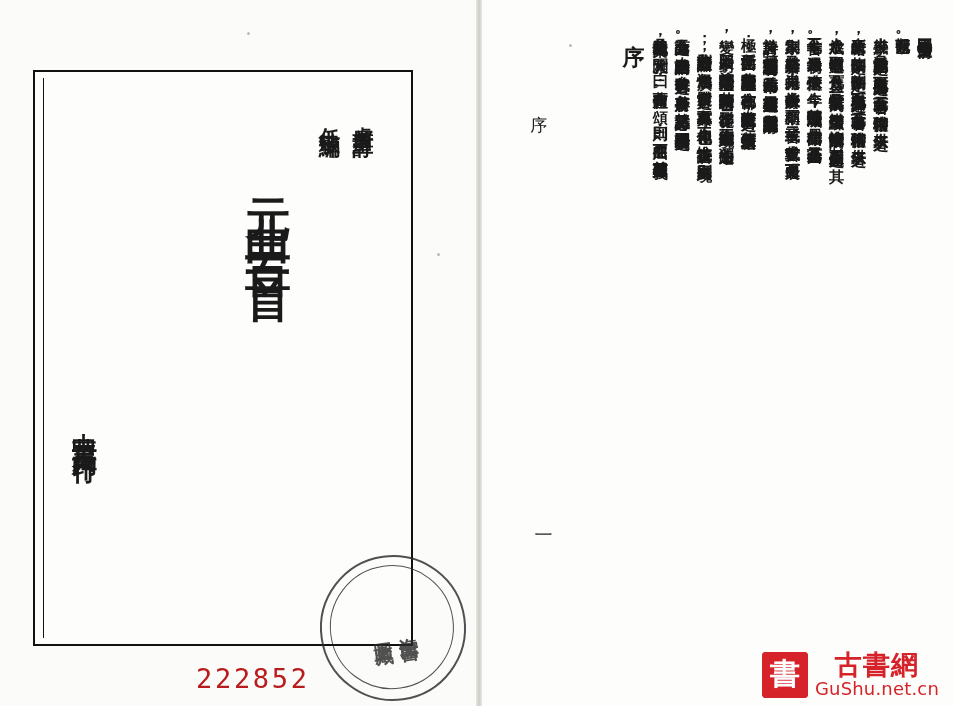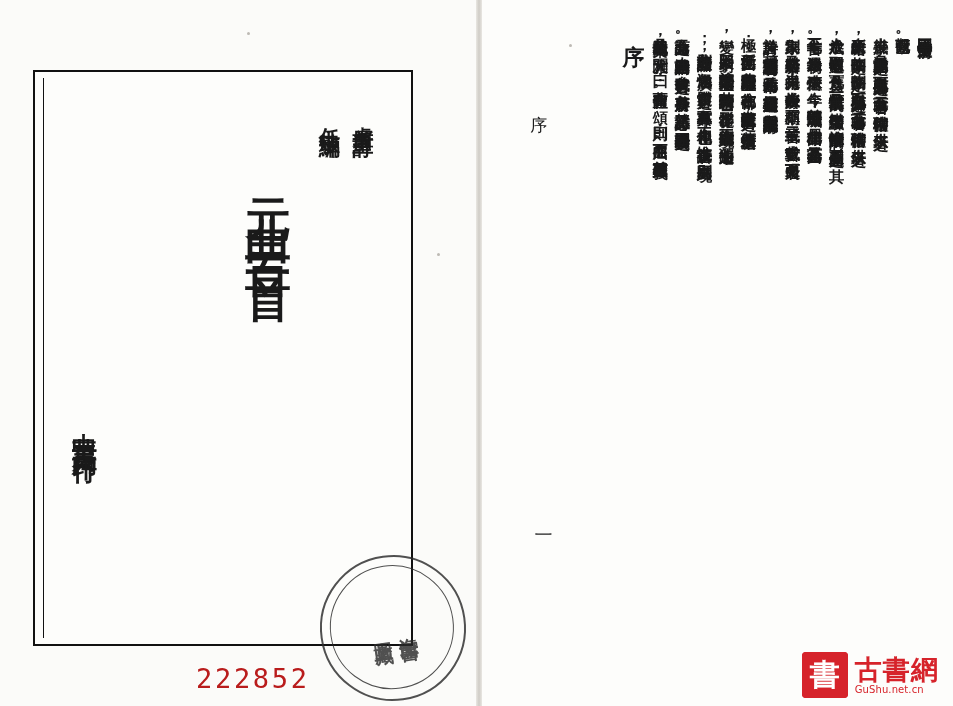--- a/index.html
+++ b/index.html
@@ -189,31 +189,31 @@
     left: 0; top: 0;
     width: 46px; height: 46px;
     display: flex;
     align-items: center;
     justify-content: center;
     color: #ffffff;
     font-size: 30px;
     font-weight: 700;
     font-family: "DejaVu Serif", serif;
   }
-  .wm-right { display: flex; flex-direction: column; gap: 2px; }
+  .wm-right { display: flex; flex-direction: column; gap: 2px; align-items: center; }
   .wm-name {
     color: #d6232a;
     font-size: 27px;
     font-weight: 700;
     letter-spacing: 0.04em;
     line-height: 1;
   }
   .wm-url {
     color: #d6232a;
-    font-size: 10px;
+    font-size: 18px;
     font-family: "DejaVu Sans", sans-serif;
     letter-spacing: 0.01em;
     line-height: 1;
   }
   .speck {
     position: absolute;
     background: #bdbab4;
     border-radius: 50%;
   }
 </style>

